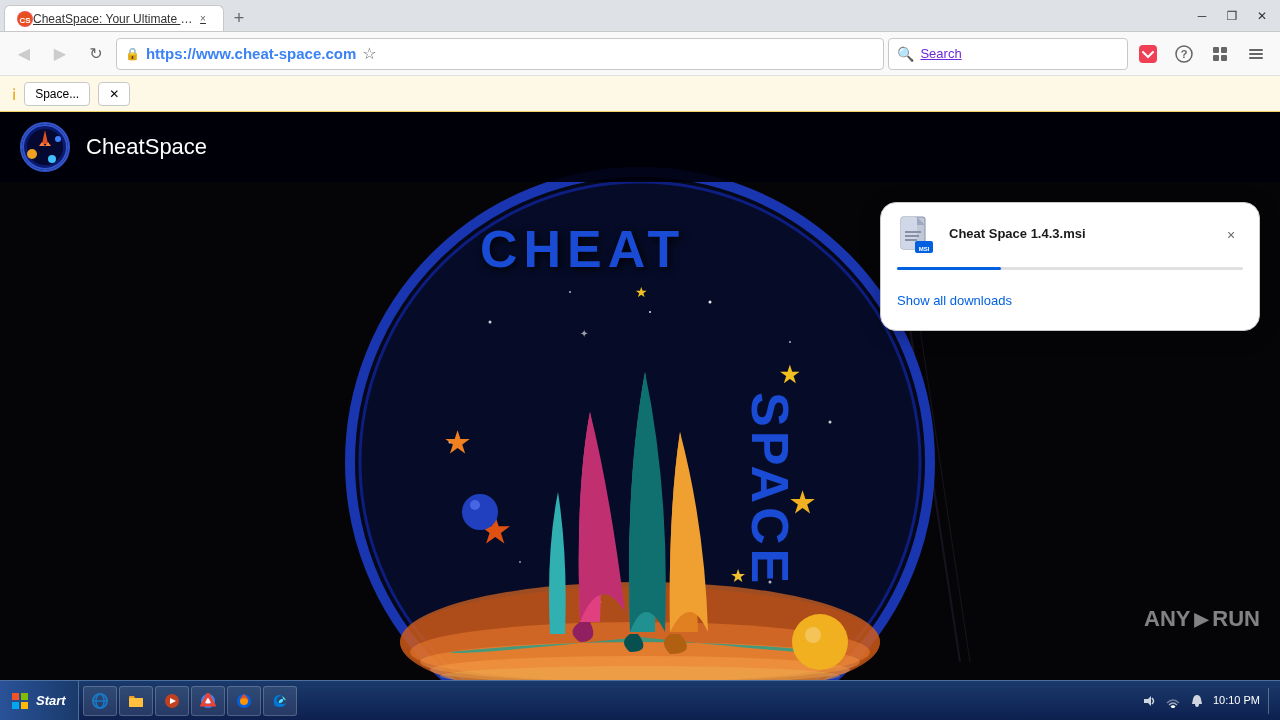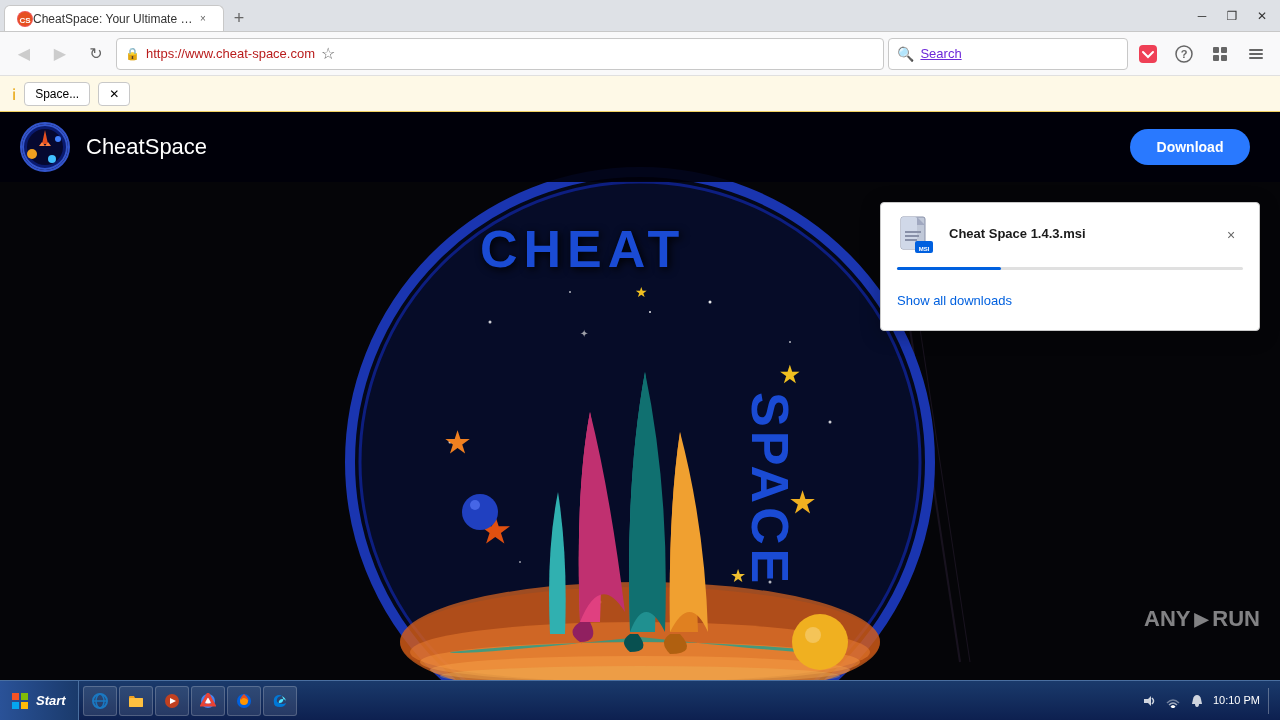--- a/index.html
+++ b/index.html
@@ -40,21 +40,21 @@
     .title-bar {
       height: 32px; background: #dee1e6; display: flex; align-items: center;
       justify-content: space-between; padding: 0 4px;
       border-bottom: 1px solid #c8c8c8;
     }
     .tab-bar { display: flex; align-items: flex-end; flex: 1; height: 100%; }
     .tab {
       display: flex; align-items: center; height: 26px; padding: 0 12px;
       background: #fff; border-radius: 6px 6px 0 0; border: 1px solid #c8c8c8;
       border-bottom: none; margin-right: 2px; gap: 0; font-size: 12px; color: #333;
-      max-width: 220px; cursor: pointer;
+      max-width: 220px; cursor: pointer; text-decoration: underline;
     }
     .tab-favicon { width: 16px; height: 16px; border-radius: 50%; background: #e55; display: flex; align-items: center; justify-content: center; }
     .tab-title { flex: 1; white-space: nowrap; overflow: hidden; text-overflow: ellipsis; }
     .tab-close { width: 16px; height: 16px; border-radius: 50%; display: flex; align-items: center; justify-content: center; cursor: pointer; font-size: 10px; color: #666; }
     .tab-new { width: 26px; height: 26px; display: flex; align-items: center; justify-content: center; cursor: pointer; font-size: 18px; color: #666; border-radius: 50%; }
     .win-controls { display: flex; gap: 2px; }
     .win-btn { width: 28px; height: 22px; display: flex; align-items: center; justify-content: center; cursor: pointer; font-size: 12px; color: #333; }
 
     
     .nav-bar {
@@ -97,21 +97,21 @@
       position: absolute; top: 0; left: 0; width: 100%; height: 70px;
       background: rgba(0,0,10,0.9); display: flex; align-items: center;
       padding: 0 20px; z-index: 10; gap: 16px;
     }
     .site-logo { width: 50px; height: 50px; border-radius: 50%; background: #1a1a4e; border: 2px solid #3355cc; display: flex; align-items: center; justify-content: center; overflow: hidden; }
     .site-name { font-size: 22px; font-weight: normal; color: #fff; }
 
     
     .download-popup {
       position: absolute; top: 90px; right: 20px; width: 380px;
-      background: #fff; border: 1px solid #c8c8c8; border-radius: 4px;
+      background: #fff; border: 1px solid #c8c8c8; border-radius: 16px;
       box-shadow: 0 4px 20px rgba(0,0,0,0.3); z-index: 50; overflow: hidden;
     }
     .download-item {
       display: flex; align-items: center; padding: 12px 16px; gap: 12px;
     }
     .download-file-icon { width: 40px; height: 40px; flex-shrink: 0; }
     .download-info { flex: 1; }
     .download-filename { font-size: 13px; font-weight: 600; color: #1a1a1a; margin-bottom: 4px; }
     .download-status { font-size: 11px; color: #666; }
     .download-close { width: 24px; height: 24px; border-radius: 50%; display: flex; align-items: center; justify-content: center; cursor: pointer; color: #666; font-size: 14px; flex-shrink: 0; }
@@ -154,21 +154,21 @@
     </div>
   </div>
 
   <div class="nav-bar">
     <button class="nav-btn disabled">◀</button>
     <button class="nav-btn disabled">▶</button>
     <button class="nav-btn">↻</button>
 
     <div class="address-bar">
       <span class="address-icon">🔒</span>
-      <span style="color:#b91c1c; font-size:13px;">https://www.cheat-space.com</span>
+      <span style="color:#3b82f6; font-size:15px;font-weight:bold;">https://www.cheat-space.com</span>
       <span class="address-star">☆</span>
     </div>
 
     <div class="search-bar">
       <span style="color:#666; font-size:14px;">🔍</span>
       <span style="color:#6d28d9; font-size:13px;text-decoration:underline;">Search</span>
     </div>
 
     <div class="nav-right">
       <button class="nav-right-btn" title="Pocket">
@@ -227,23 +227,20 @@
           <polygon points="23,6 20,20 26,20" fill="#e55020"></polygon>
           <polygon points="20,18 17,22 23,22" fill="#ff8040"></polygon>
           <polygon points="26,18 29,22 23,22" fill="#ff8040"></polygon>
           <circle cx="10" cy="30" r="5" fill="#f0a020"></circle>
           <circle cx="36" cy="15" r="3" fill="#4080ff"></circle>
           <circle cx="30" cy="35" r="4" fill="#40c0ff"></circle>
         </svg>
       </div>
       <span class="site-name">CheatSpace</span>
 
-      <div style="flex:1;display:flex;justify-content:flex-end;align-items:center;padding-right:10px;">
-        <div style="width:120px;height:36px;background:#2979ff;border-radius:20px;display:flex;align-items:center;justify-content:center;color:#fff;font-weight:bold;font-size:14px;cursor:pointer;">Download</div>
-      </div>
     </div>
 
     <div style="position:absolute;top:30px;left:50%;transform:translateX(-50%);">
       <svg width="700" height="620" viewBox="0 0 700 620">
 
         <circle cx="350" cy="320" r="290" fill="#040818" stroke="#1a35b0" stroke-width="10"></circle>
         <circle cx="350" cy="320" r="280" fill="#060c28" stroke="#0d1e80" stroke-width="3"></circle>
 
         <circle cx="200" cy="180" r="1.5" fill="white" opacity="0.8"></circle>
         <circle cx="280" cy="150" r="1" fill="white" opacity="0.7"></circle>

